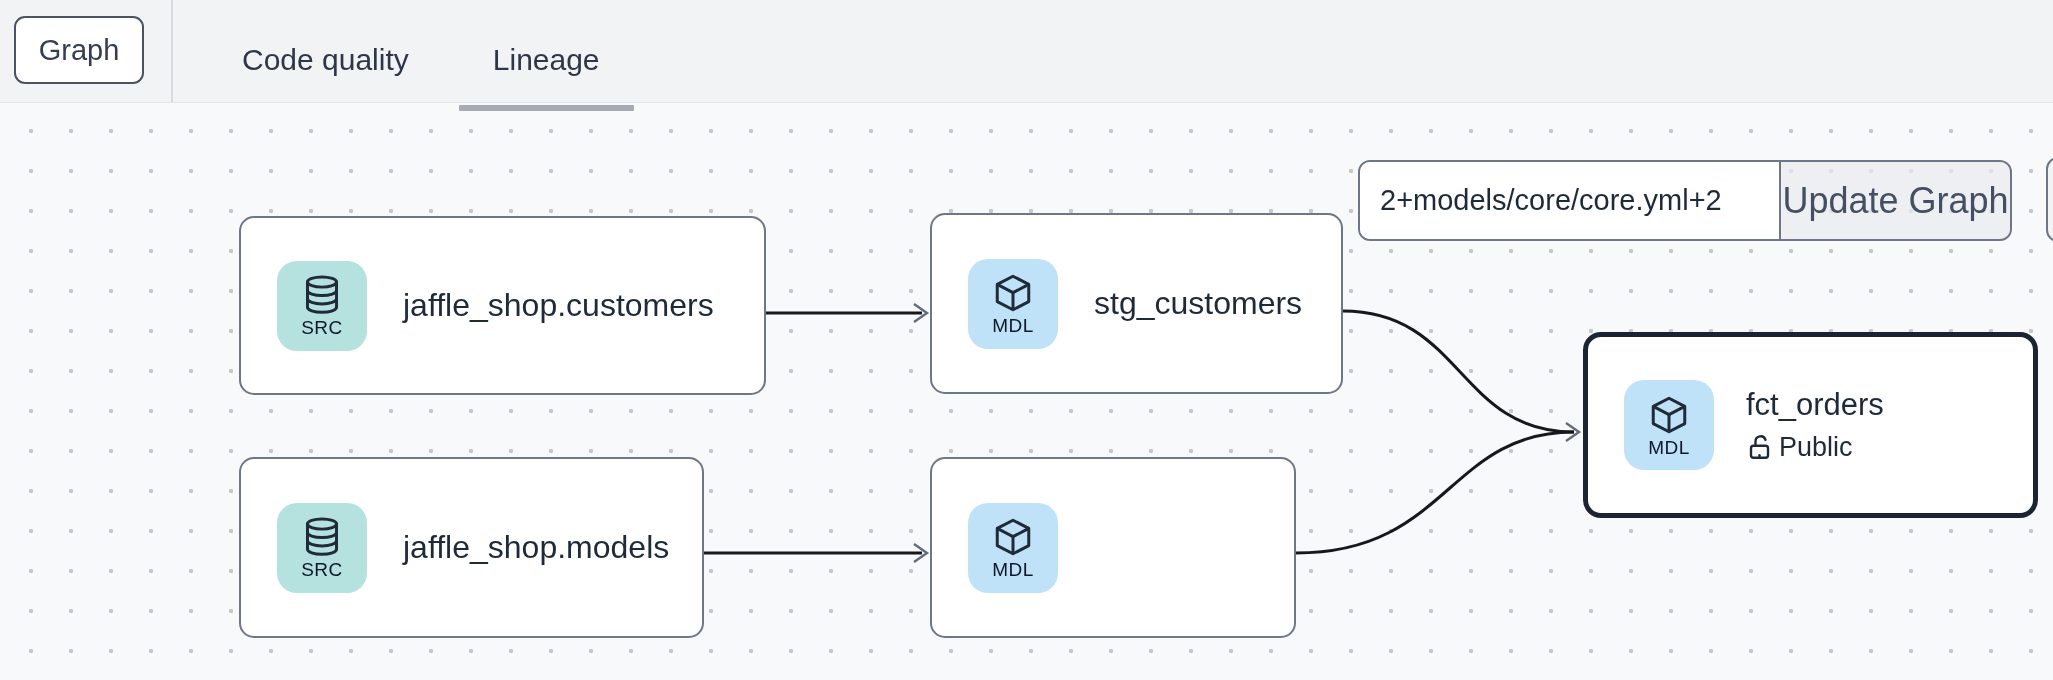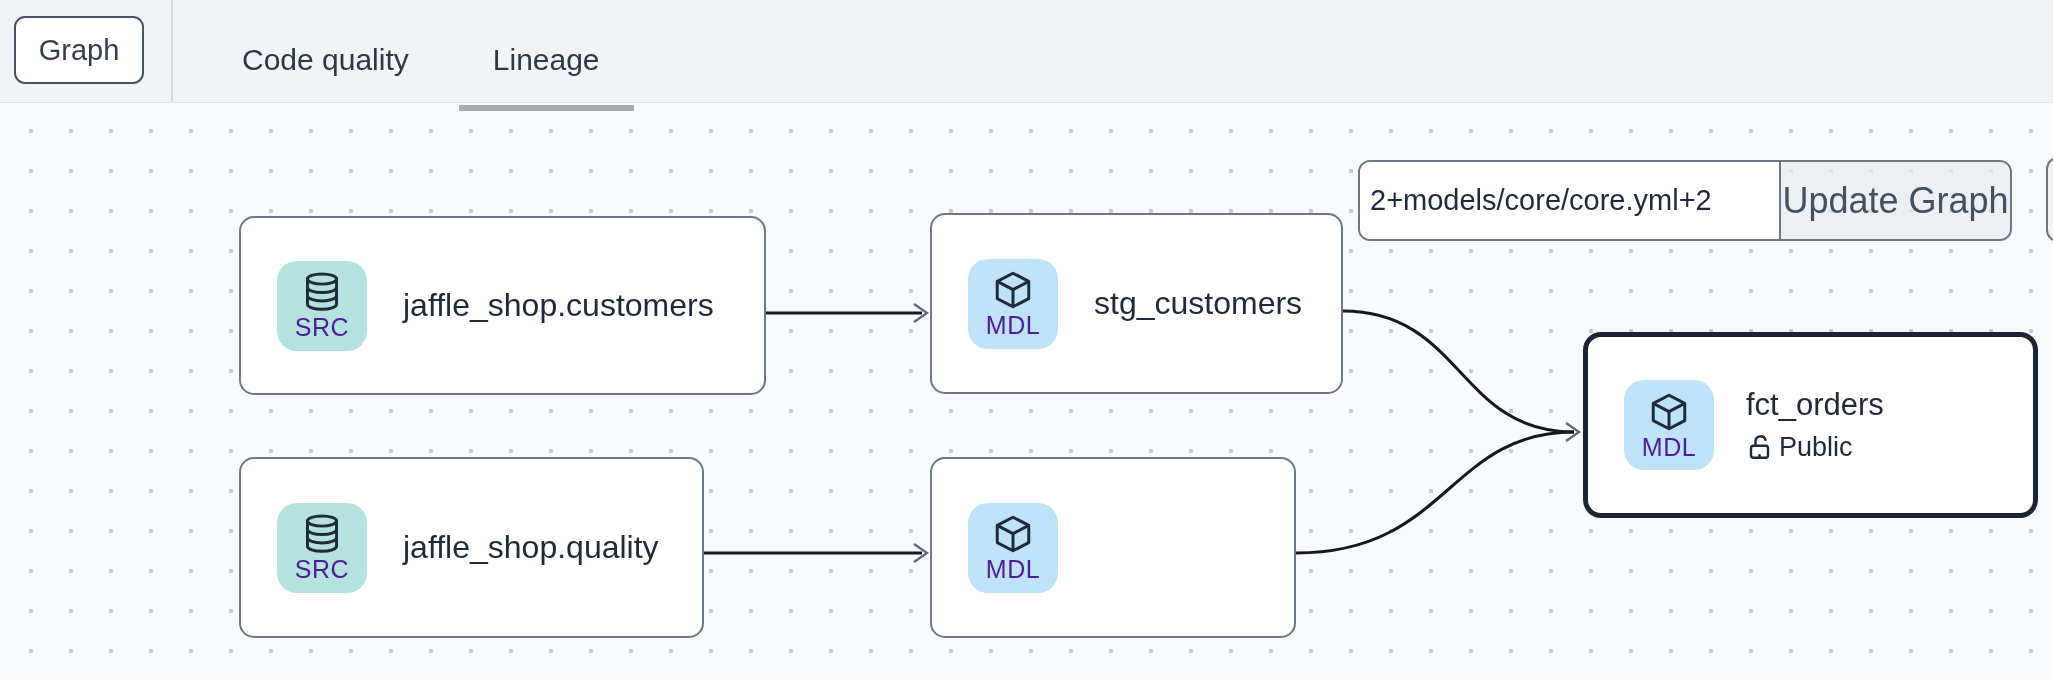--- a/index.html
+++ b/index.html
@@ -36,33 +36,33 @@
   .n-stg-customers { left:930px; top:110px; width:413px; height:181px; }
   .n-orders { left:239px; top:354px; width:465px; height:181px; }
   .n-stg-orders { left:930px; top:354px; width:366px; height:181px; }
   .n-fct-orders { left:1583px; top:229px; width:455px; height:186px; }
 
   .badge { width:90px; height:90px; border-radius:20px; flex:0 0 auto;
            display:flex; flex-direction:column; align-items:center; justify-content:center; gap:2px; }
   .badge-src { background:#b5e2de; }
   .badge-mdl { background:#bfe2f8; }
   .badge svg { width:42px; height:42px; }
-  .badge-label { font-size:25px; letter-spacing:0.5px; color:#4c1d95; line-height:1; }
+  .badge-label { font-size:19px; letter-spacing:0.5px; color:#0f172a; line-height:1; }
   .node-label { font-size:32px; color:#1e2a3a; margin-left:36px; white-space:nowrap; }
   .node-text-col { margin-left:32px; display:flex; flex-direction:column; gap:9px; }
   .node-title { font-size:31px; color:#1e2a3a; white-space:nowrap; }
   .node-access { display:flex; align-items:center; gap:3px; font-size:27px; color:#1e2a3a; }
   .node-access svg { width:30px; height:30px; }
 
   
   .filter-group { position:absolute; left:1358px; top:57px; width:654px; height:81px;
                   display:flex; border:2px solid #6e7787; border-radius:12px;
                   overflow:hidden; z-index:4; }
   .selector-input { width:419px; height:100%; border:none; outline:none; background:#ffffff;
-                  font-family:inherit; font-size:29px; color:#1e2a3a; padding:0 10px; }
+                  font-family:inherit; font-size:29px; color:#1e2a3a; padding:0 20px; }
   .update-graph-btn { flex:1; border:none; border-left:2px solid #6e7787;
                   background:rgba(233,234,238,0.72); font-family:inherit; font-size:36px;
                   color:#445062; cursor:pointer; }
   .partial-btn { position:absolute; left:2046px; top:54px; width:40px; height:85px;
                   background:rgba(240,241,244,0.8); border:2px solid #6e7787;
                   border-radius:12px; z-index:4; }
 </style>
 </head>
 <body>
 
@@ -123,21 +123,21 @@
     <div class="node n-orders">
       <div class="badge badge-src">
         <svg viewBox="0 0 24 24" fill="none" stroke="#1f2a3a" stroke-width="1.7" stroke-linecap="round">
           <ellipse cx="12" cy="4.6" rx="8.3" ry="2.9"></ellipse>
           <path d="M3.7 4.6v4.8c0 1.6 3.7 2.9 8.3 2.9s8.3-1.3 8.3-2.9V4.6"></path>
           <path d="M3.7 9.4v4.8c0 1.6 3.7 2.9 8.3 2.9s8.3-1.3 8.3-2.9V9.4"></path>
           <path d="M3.7 14.2V19c0 1.6 3.7 2.9 8.3 2.9s8.3-1.3 8.3-2.9v-4.8"></path>
         </svg>
         <span class="badge-label">SRC</span>
       </div>
-      <span class="node-label">jaffle_shop.quality</span>
+      <span class="node-label">jaffle_shop.models</span>
     </div>
 
     <div class="node n-stg-orders">
       <div class="badge badge-mdl">
         <svg viewBox="0 0 24 24" fill="none" stroke="#1f2a3a" stroke-width="1.7" stroke-linejoin="round">
           <path d="M12 2.4 L21 7.1 V16.9 L12 21.6 L3 16.9 V7.1 Z"></path>
           <path d="M3 7.1 L12 11.8 L21 7.1"></path>
           <path d="M12 11.8 V21.6"></path>
         </svg>
         <span class="badge-label">MDL</span>

